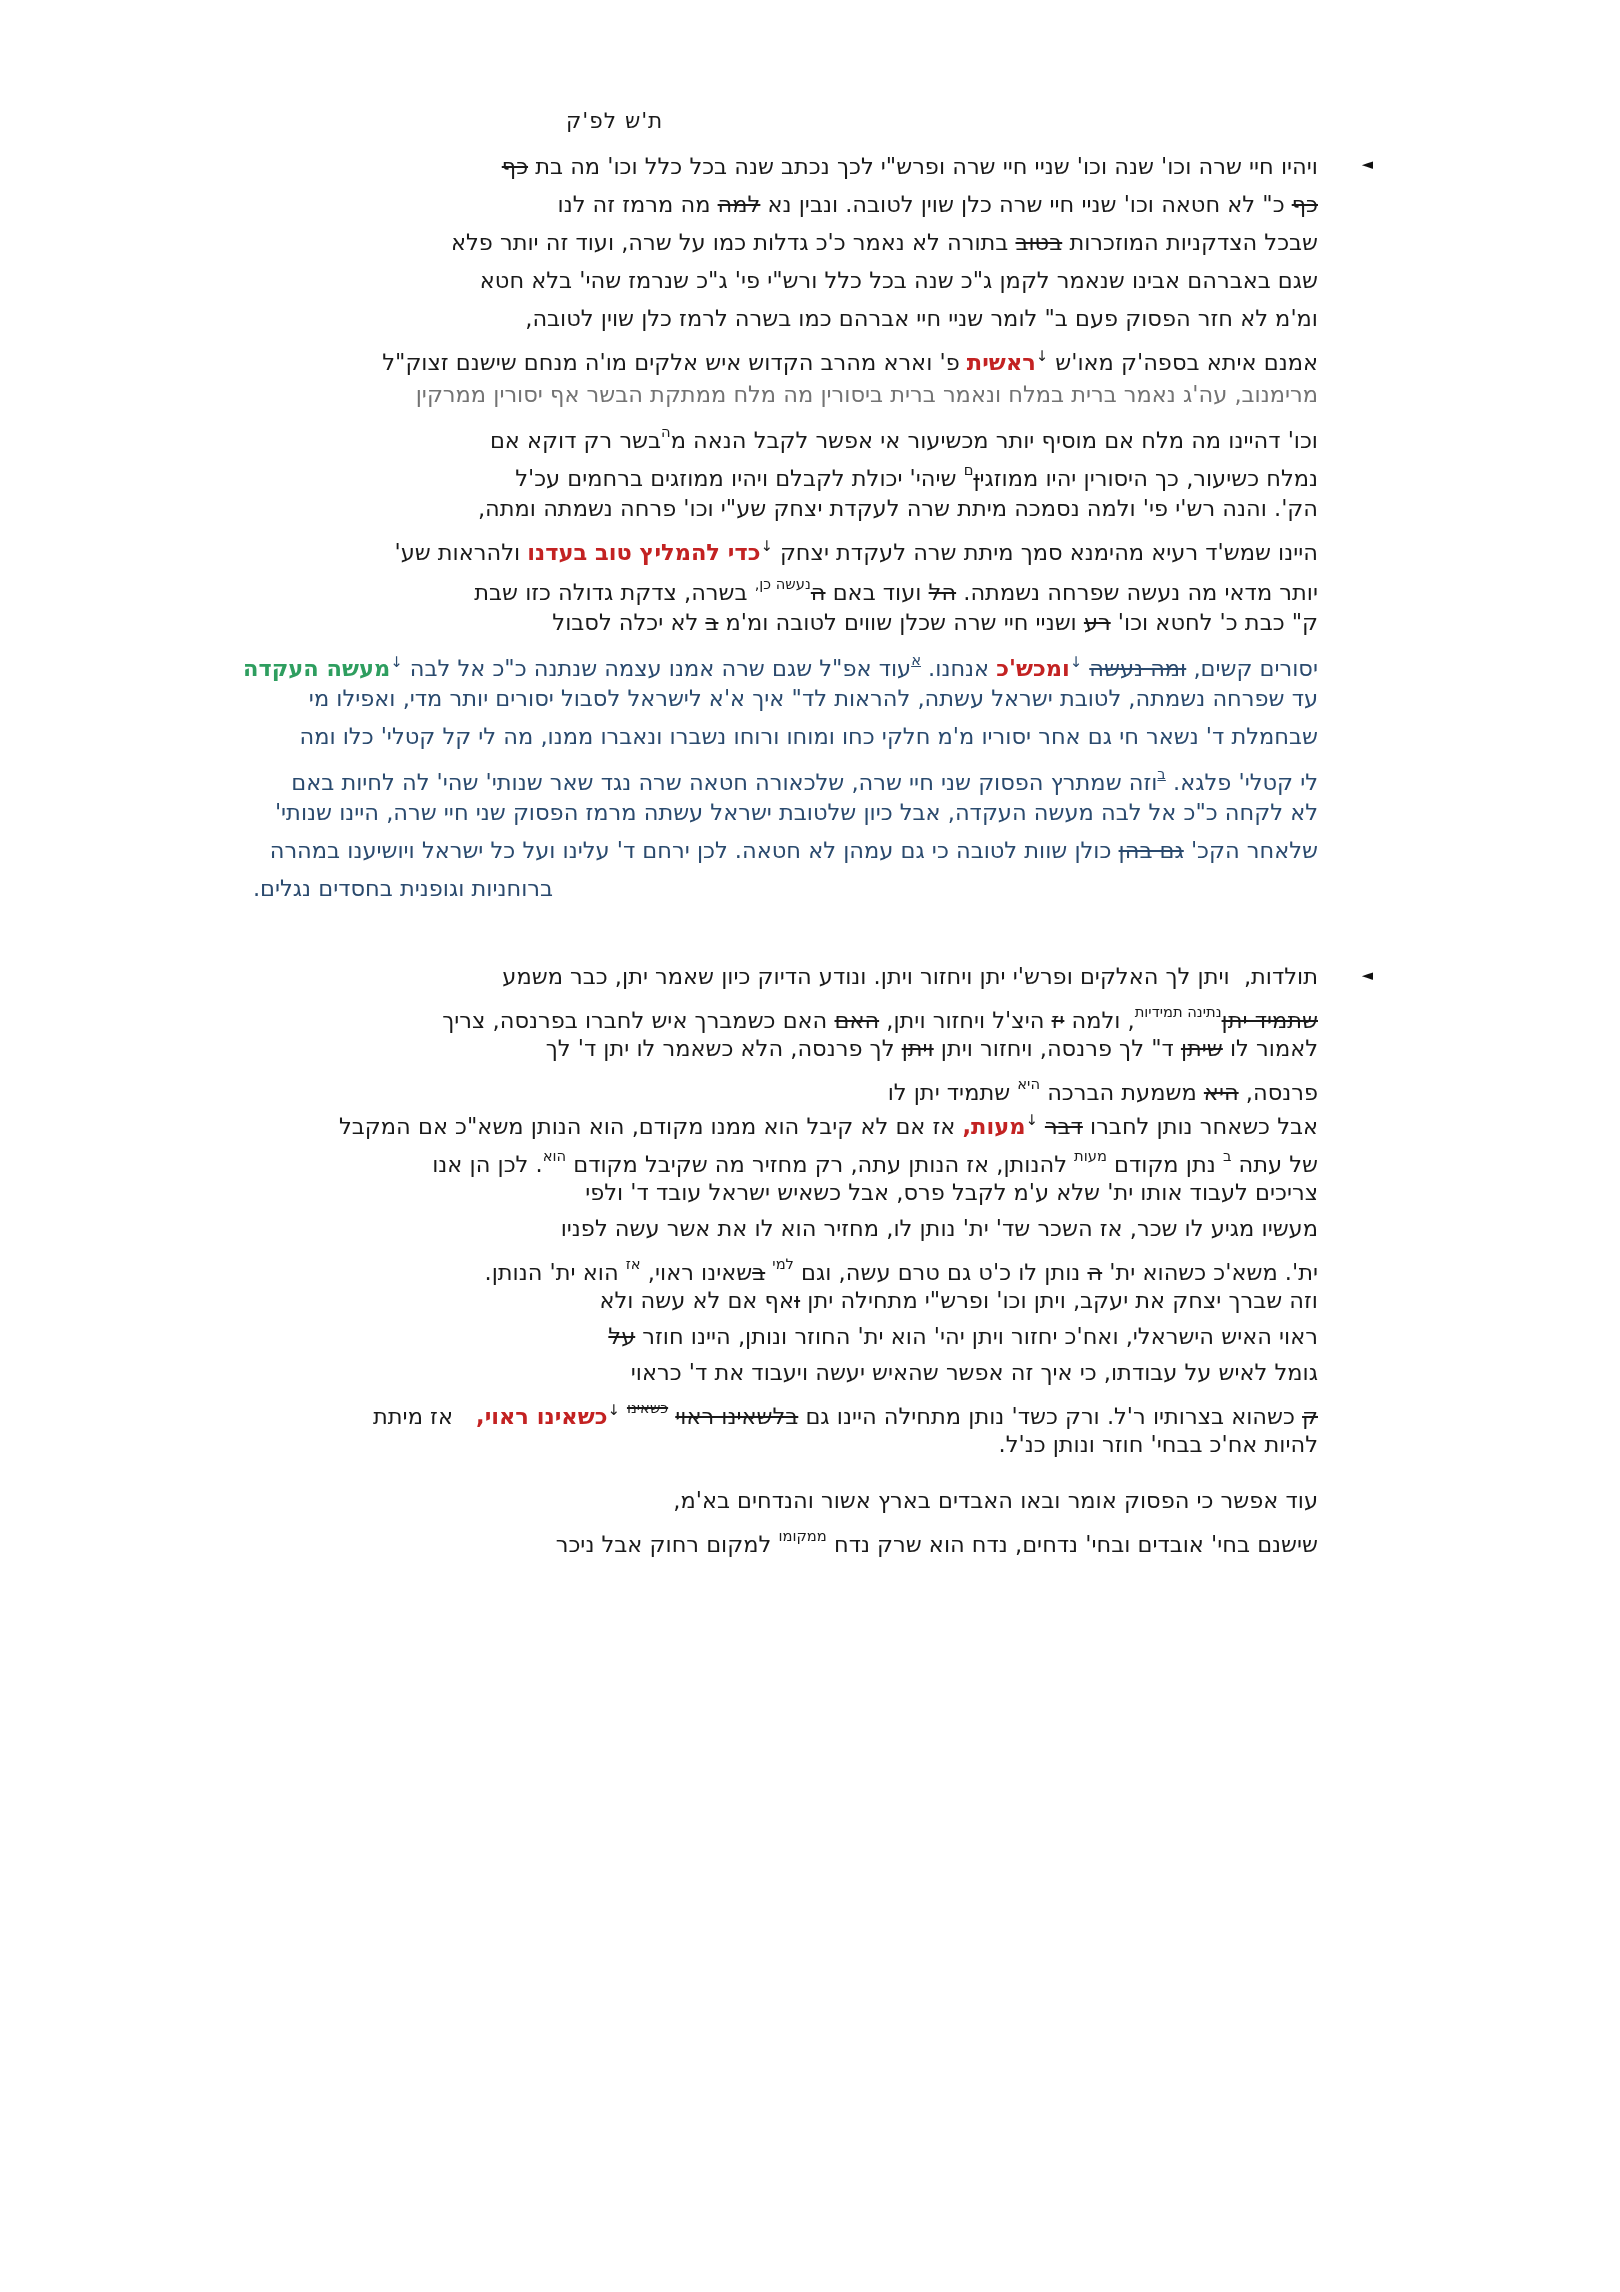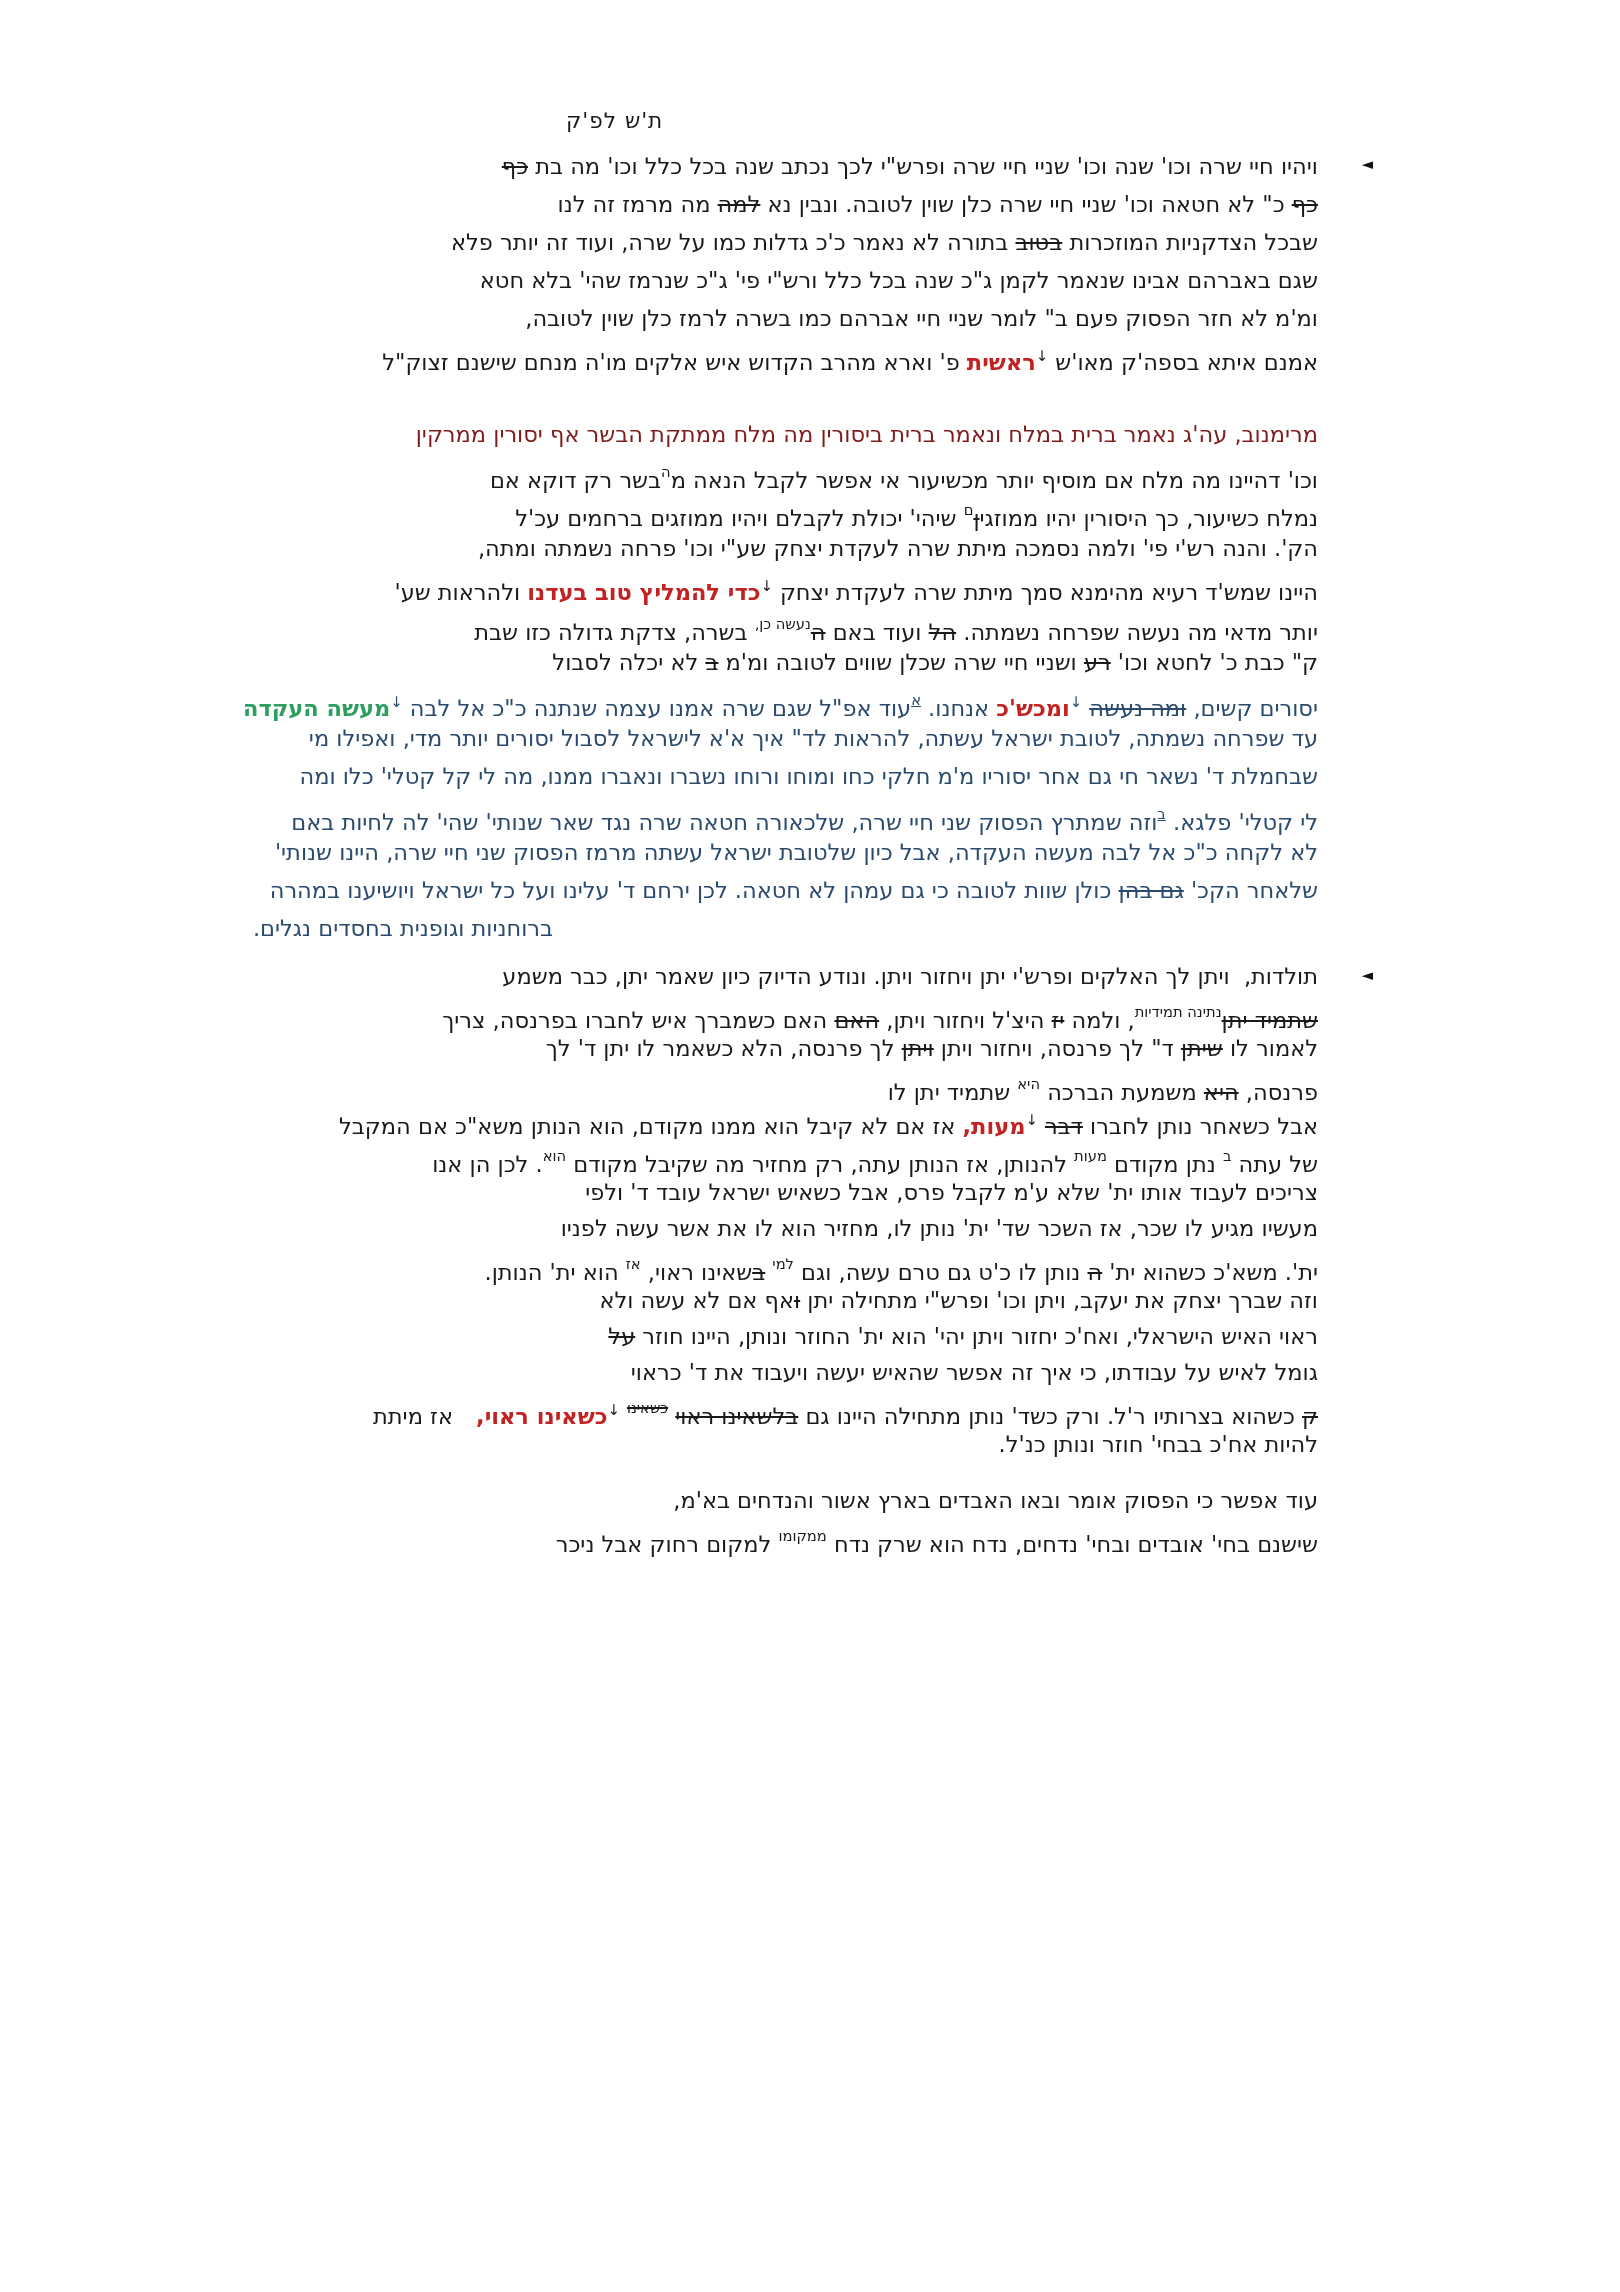--- a/index.html
+++ b/index.html
@@ -47,21 +47,21 @@
 <div class="page">
   <div class="hdr">ת'ש לפ'ק</div>
   <div class="para" id="para1">
       <span class="marker">◄</span>
       <div class="line" style="color: rgb(26, 26, 26);"><span>ויהיו חיי שרה וכו' שנה וכו' שניי חיי שרה ופרש"י לכך נכתב שנה בכל כלל וכו' מה בת </span><span class="s">כף</span></div>
       <div class="line" style="color: rgb(26, 26, 26);"><span class="s">כף</span><span> כ" לא חטאה וכו' שניי חיי שרה כלן שוין לטובה. ונבין נא </span><span class="s">למה</span><span> מה מרמז זה לנו</span></div>
       <div class="line" style="color: rgb(26, 26, 26);"><span>שבכל הצדקניות המוזכרות </span><span class="s">בטוב</span><span> בתורה לא נאמר כ'כ גדלות כמו על שרה, ועוד זה יותר פלא</span></div>
       <div class="line" style="color: rgb(26, 26, 26);"><span>שגם באברהם אבינו שנאמר לקמן ג"כ שנה בכל כלל ורש"י פי' ג"כ שנרמז שהי' בלא חטא</span></div>
       <div class="line" style="color: rgb(26, 26, 26);"><span>ומ'מ לא חזר הפסוק פעם ב" לומר שניי חיי אברהם כמו בשרה לרמז כלן שוין לטובה,</span></div>
       <div class="line" style="color: rgb(26, 26, 26);"><span>אמנם איתא בספה'ק מאו'ש </span><span class="arr">↓</span><span class="red" style="color: rgb(195, 34, 34);">ראשית</span><span> פ' וארא מהרב הקדוש איש אלקים מו'ה מנחם שישנם זצוק"ל</span></div>
-      <div class="line" style="color: #7f1d1d; margin-top: 40px;"><span>מרימנוב, עה'ג נאמר ברית במלח ונאמר ברית ביסורין מה מלח ממתקת הבשר אף יסורין ממרקין</span></div>
+      <div class="line" style="color: #737373;"><span>מרימנוב, עה'ג נאמר ברית במלח ונאמר ברית ביסורין מה מלח ממתקת הבשר אף יסורין ממרקין</span></div>
       <div class="line" style="color: rgb(26, 26, 26);"><span>וכו' דהיינו מה מלח אם מוסיף יותר מכשיעור אי אפשר לקבל הנאה מ</span><span class="sup">ה</span><span>בשר רק דוקא אם</span></div>
       <div class="line" style="color: rgb(26, 26, 26);"><span>נמלח כשיעור, כך היסורין יהיו ממוזגי</span><span class="s">ן</span><span class="sup">ם</span><span> שיהי' יכולת לקבלם ויהיו ממוזגים ברחמים עכ'ל</span></div>
       <div class="line" style="color: rgb(26, 26, 26);"><span>הק'. והנה רש'י פי' ולמה נסמכה מיתת שרה לעקדת יצחק שע"י וכו' פרחה נשמתה ומתה,</span></div>
       <div class="line" style="color: rgb(26, 26, 26);"><span>היינו שמש'ד רעיא מהימנא סמך מיתת שרה לעקדת יצחק </span><span class="arr">↓</span><span class="red" style="color: rgb(195, 34, 34);">כדי להמליץ טוב בעדנו</span><span> ולהראות שע'</span></div>
       <div class="line" style="color: rgb(26, 26, 26);"><span>יותר מדאי מה נעשה שפרחה נשמתה. </span><span class="s">הל</span><span> ועוד באם </span><span class="s">ה</span><span class="sup">נעשה כן,</span><span> בשרה, צדקת גדולה כזו שבת</span></div>
       <div class="line" style="color: rgb(26, 26, 26);"><span>ק" כבת כ' לחטא וכו' </span><span class="s">רע</span><span> ושניי חיי שרה שכלן שווים לטובה ומ'מ </span><span class="s">ב</span><span> לא יכלה לסבול</span></div>
       <div class="line" style="color: rgb(42, 74, 110);"><span>יסורים קשים, </span><span class="s">ומה נעשה</span><span> </span><span class="arr">↓</span><span class="red" style="color: rgb(195, 34, 34);">ומכש'כ</span><span> אנחנו. </span><span class="uu">א</span><span>עוד אפ"ל שגם שרה אמנו עצמה שנתנה כ"כ אל לבה </span><span class="arr">↓</span><span class="green" style="color: rgb(46, 158, 95);">מעשה העקדה</span></div>
       <div class="line" style="color: rgb(42, 74, 110);"><span>עד שפרחה נשמתה, לטובת ישראל עשתה, להראות לד" איך א'א לישראל לסבול יסורים יותר מדי, ואפילו מי</span></div>
       <div class="line" style="color: rgb(42, 74, 110);"><span>שבחמלת ד' נשאר חי גם אחר יסוריו מ'מ חלקי כחו ומוחו ורוחו נשברו ונאברו ממנו, מה לי קל קטלי' כלו ומה</span></div>
       <div class="line" style="color: rgb(42, 74, 110);"><span>לי קטלי' פלגא. </span><span class="uu">ב</span><span>וזה שמתרץ הפסוק שני חיי שרה, שלכאורה חטאה שרה נגד שאר שנותי' שהי' לה לחיות באם</span></div>

